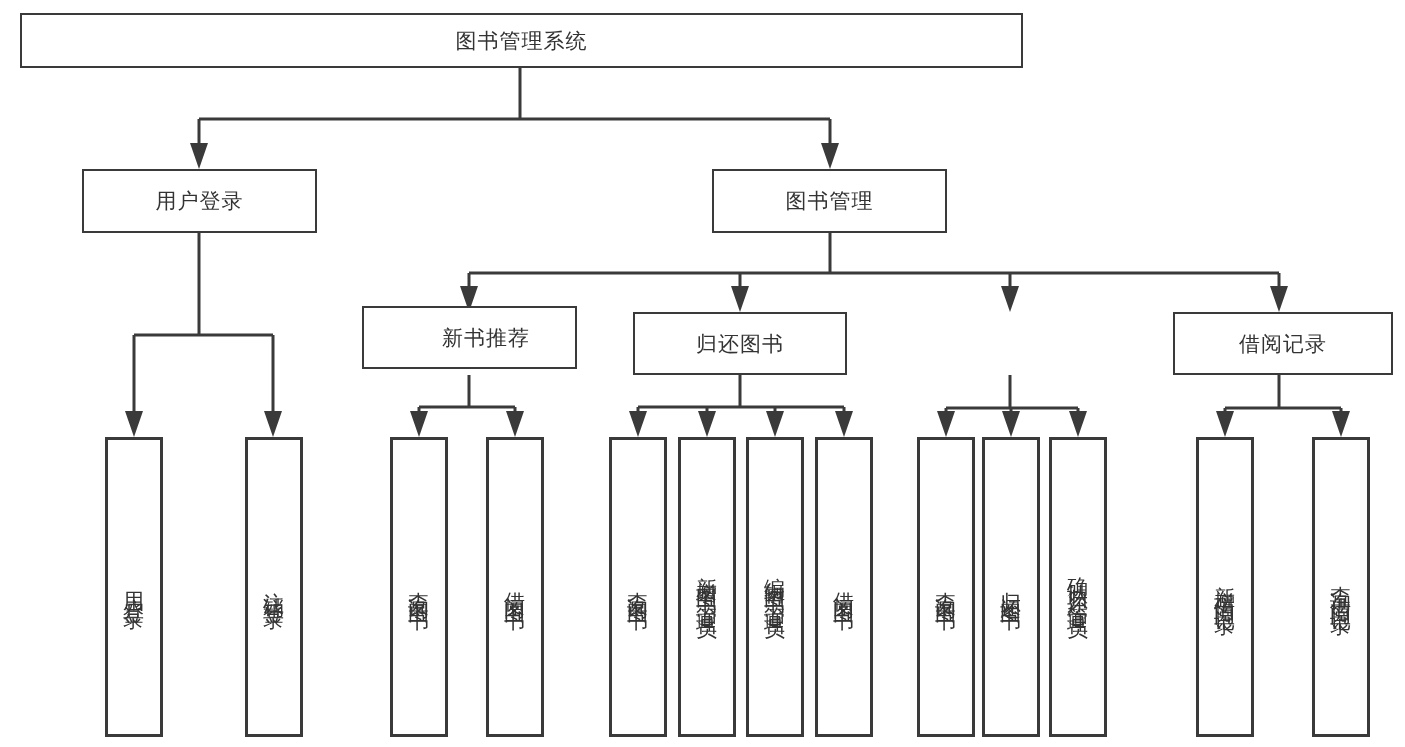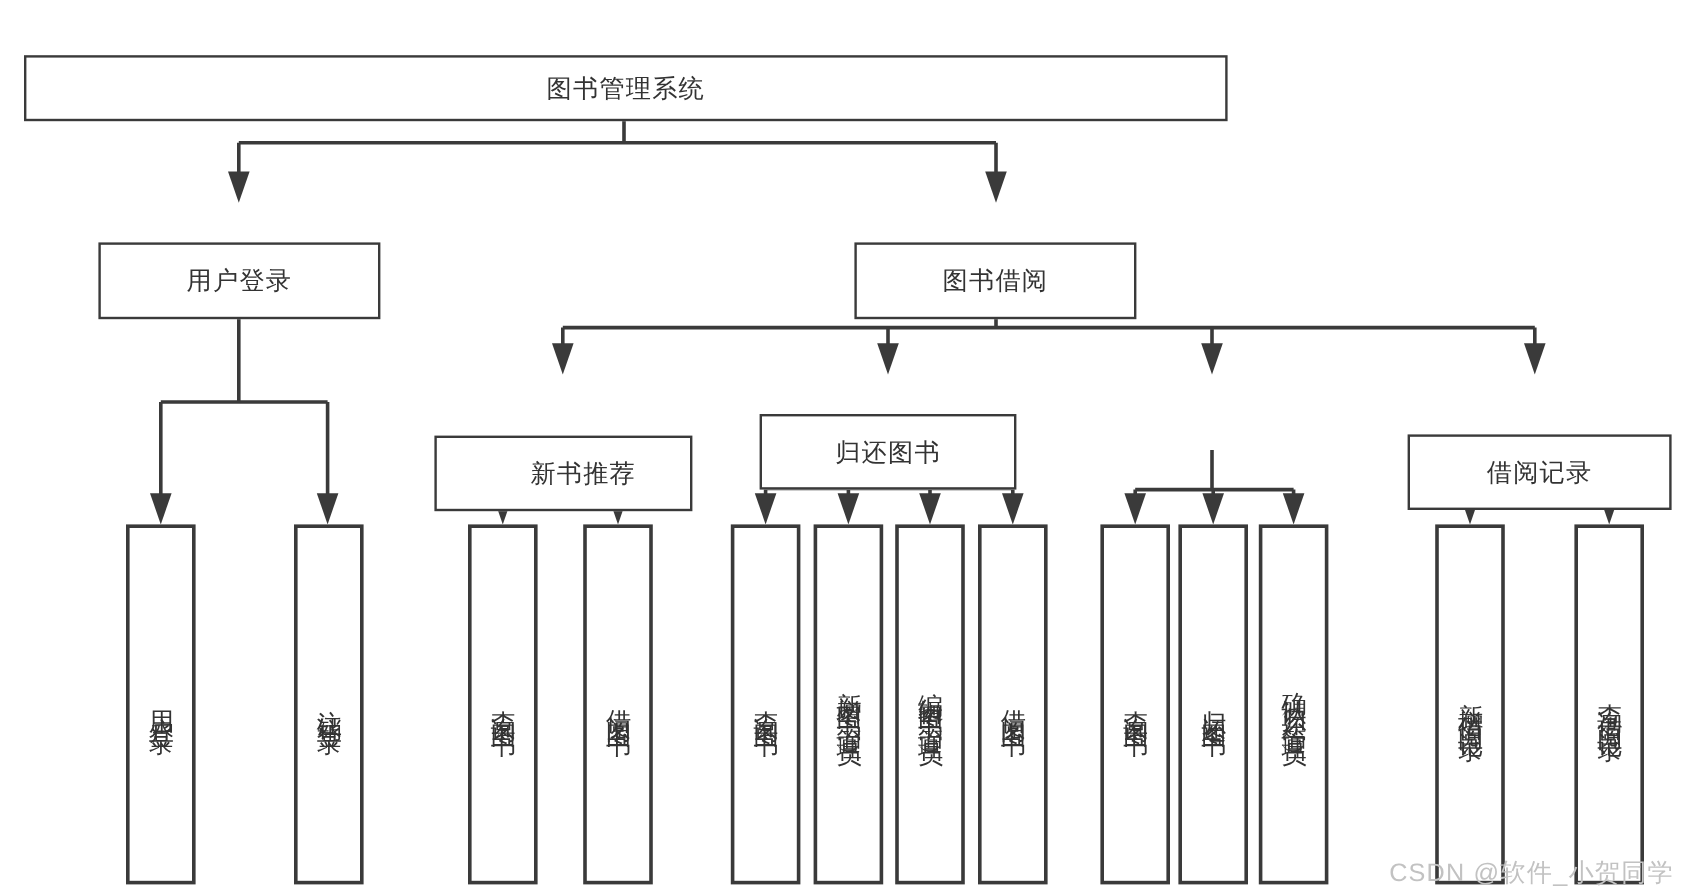--- a/index.html
+++ b/index.html
@@ -19,21 +19,21 @@
   .box {
     position: absolute;
     box-sizing: border-box;
     border: 3px solid #3a3a3a;
     background: #ffffff;
     display: flex;
     align-items: center;
     justify-content: center;
     color: #333333;
   }
-  .hbox { border-width: 2px; margin-top: 33px; }
+  .hbox { border-width: 2px; }
   .hbox .label {
     font-size: 21px;
     letter-spacing: 1px;
     white-space: nowrap;
   }
   .root { border-width: 2px; }
   .vbox { border-width: 3px; }
   .vbox .label {
     writing-mode: vertical-rl;
     text-orientation: mixed;
@@ -100,30 +100,30 @@
   </svg>
 
   <div class="box hbox root" style="left:20px; top:13px; width:1003px; height:55px;">
     <span class="label">图书管理系统</span>
   </div>
 
   <div class="box hbox" style="left:82px; top:169px; width:235px; height:64px;">
     <span class="label">用户登录</span>
   </div>
   <div class="box hbox" style="left:712px; top:169px; width:235px; height:64px;">
-    <span class="label">图书借阅</span>
+    <span class="label">图书管理</span>
   </div>
 
-  <div class="box hbox" style="left:362px; top:330px; width:215px; height:63px;padding-left:33px;">
+  <div class="box hbox" style="left:362px; top:306px; width:215px; height:63px;padding-left:33px;">
     <span class="label">新书推荐</span>
   </div>
   <div class="box hbox" style="left:633px; top:312px; width:214px; height:63px;">
     <span class="label">归还图书</span>
   </div>
-  <div class="box hbox" style="left:1173px; top:329px; width:220px; height:63px;">
+  <div class="box hbox" style="left:1173px; top:312px; width:220px; height:63px;">
     <span class="label">借阅记录</span>
   </div>
 
   <div class="box vbox" style="left:105px; top:437px; width:58px; height:300px;">
     <span class="label">用户登录</span>
   </div>
   <div class="box vbox" style="left:245px; top:437px; width:58px; height:300px;">
     <span class="label">注销登录</span>
   </div>
 
@@ -157,15 +157,14 @@
     <span class="label">确认归还（管理员）</span>
   </div>
 
   <div class="box vbox" style="left:1196px; top:437px; width:58px; height:300px;">
     <span class="label">新增借阅记录</span>
   </div>
   <div class="box vbox" style="left:1312px; top:437px; width:58px; height:300px;">
     <span class="label">查询借阅记录</span>
   </div>
 
-  <div class="watermark">CSDN @软件_小贺同学</div>
 
 </div>
 
 </body></html>

